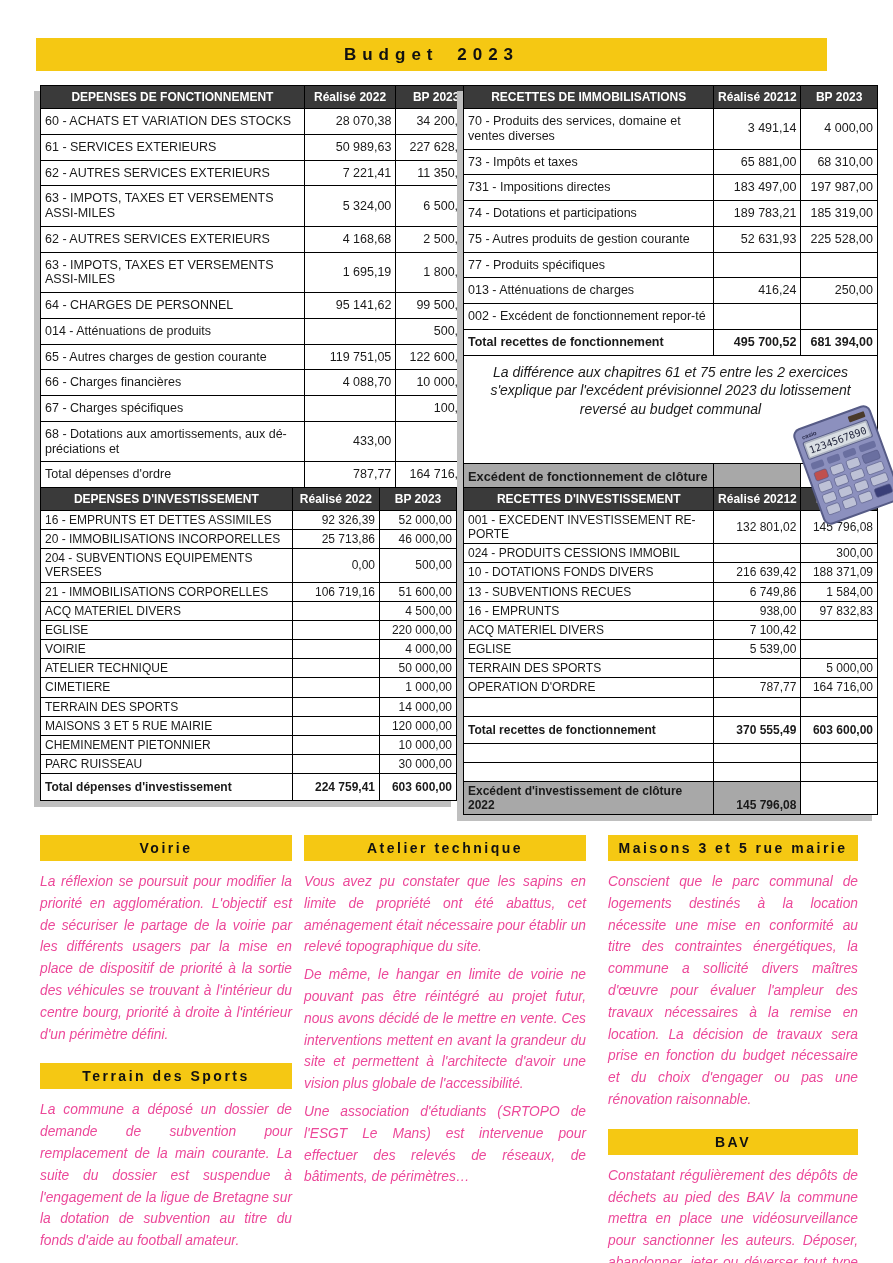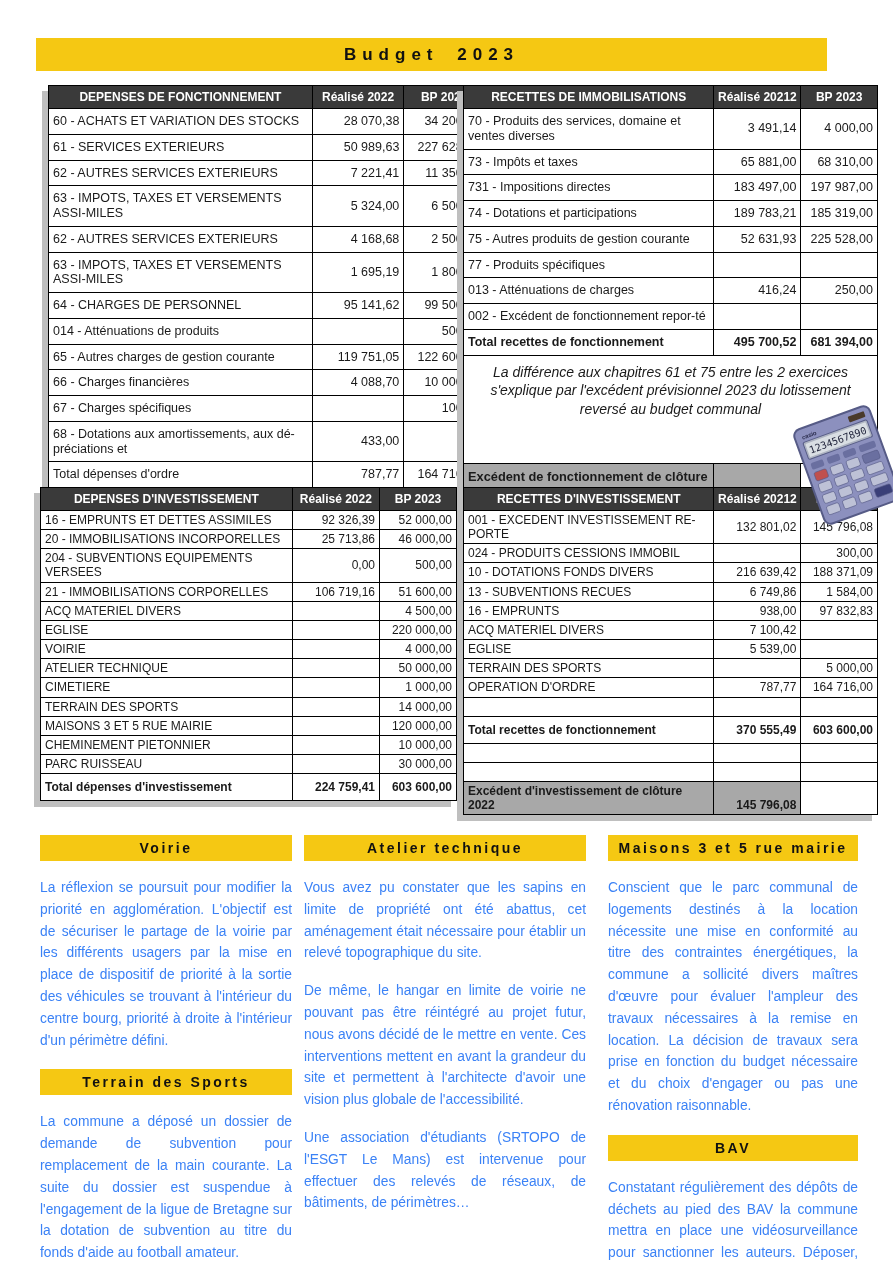--- a/index.html
+++ b/index.html
@@ -6,21 +6,21 @@
   #page{position:relative;width:893px;height:1263px;background:#fff;overflow:hidden;
         font-family:"Liberation Sans",sans-serif;color:#1a1a1a;}
 
   
   .banner{position:absolute;left:36px;top:38px;width:791px;height:33px;
           background:var(--yellow,#F5C813);display:flex;align-items:center;justify-content:center;}
   .banner span{font-weight:bold;font-size:17px;letter-spacing:6px;word-spacing:8px;color:#111;}
 
   
   .tblwrap{position:absolute;background:#fff;box-shadow:-6px 6px 0 var(--shadow,#BFBFBF);}
-  #t-dep-fonc{left:40px;top:85px;width:437px;margin-left:8px;}
+  #t-dep-fonc{left:40px;top:85px;width:437px;}
   #t-rec-fonc{left:463px;top:85px;width:415px;}
   #t-dep-inv {left:40px;top:487px;width:417px;}
   #t-rec-inv {left:463px;top:487px;width:415px;}
 
   table.grid{width:100%;border-collapse:collapse;table-layout:fixed;border:1.5px solid #000;}
   table.grid th{background:var(--dark,#3A3A3A);color:#fff;font-weight:bold;font-size:12px;
                 padding:4px 2px;border:1px solid #000;text-align:center;}
   td.cell{border:1px solid #000;vertical-align:middle;font-size:12.5px;line-height:1.18;}
   .fonc td.cell{padding:5px 4px;}
   .inv  td.cell{padding:2px 4px;font-size:12px;}
@@ -41,21 +41,21 @@
   .calc{position:absolute;right:-12px;bottom:-12px;width:86px;height:104px;
         transform:rotate(-20deg);z-index:5;}
 
   
   .artcol{position:absolute;top:835px;}
   #col1{left:40px;width:252px;}
   #col2{left:304px;width:282px;}
   #col3{left:608px;width:250px;}
   .art-head{background:var(--yellow,#F5C813);text-align:center;font-weight:bold;font-size:14px;
             letter-spacing:2.5px;padding:5px 0;margin-bottom:10px;color:#111;white-space:nowrap;overflow:hidden;}
-  .art p{margin:16px 0 6px;text-align:justify;font-size:13.8px;line-height:1.58;color:#3b82f6;}
+  .art p{margin:0 0 6px;text-align:justify;font-size:13.8px;line-height:1.58;color:#ec4899;font-style:italic;}
   .art.mt{margin-top:18px;}
 </style>
 </head>
 <body>
 
 <div id="page">
 
   <div class="banner">
     <span>Budget 2023</span>
   </div>

